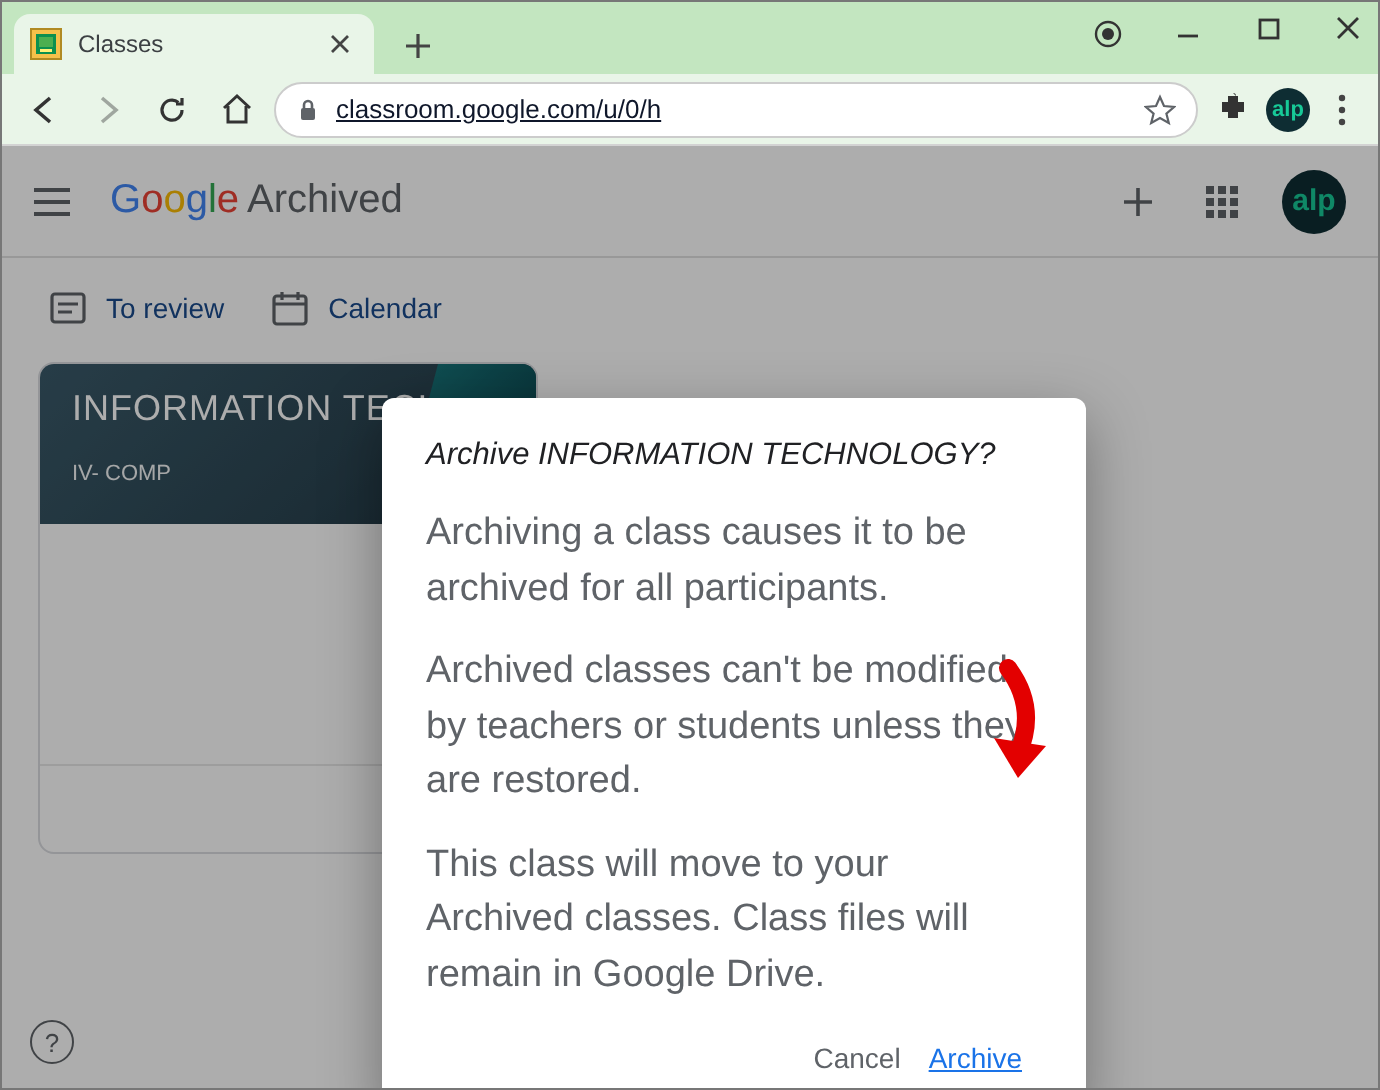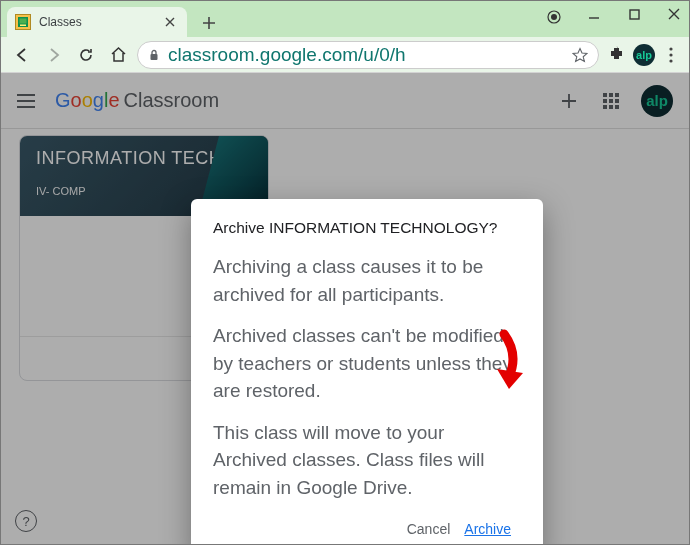--- a/index.html
+++ b/index.html
@@ -15,21 +15,21 @@
   .tab-close { width:14px; height:14px; display:flex; align-items:center; justify-content:center; color:#444; font-size:14px; }
   .new-tab { margin-left: 10px; width: 24px; height: 24px; display:flex; align-items:center; justify-content:center; color:#444; font-size:18px; margin-bottom:2px;}
   .window-controls { position: absolute; right: 4px; top: 2px; display:flex; gap: 18px; align-items:center; }
   .wc { width: 22px; height: 22px; display:flex; align-items:center; justify-content:center; color:#333; }
   .account-dot { position:absolute; right: 128px; top: 9px; width:14px; height:14px; }
 
   .addr-bar { height: 36px; background: #e9f5e8; display:flex; align-items:center; padding: 0 8px; gap: 6px; border-bottom: 1px solid #d3d3d3;}
   .nav-btn { width:26px; height:26px; display:flex; align-items:center; justify-content:center; color:#555; border-radius:50%; }
   .url-box { flex:1; height:28px; background:#fff; border:1px solid #ccc; border-radius:14px; display:flex; align-items:center; padding:0 10px; gap:8px; }
   .lock-ic { width:12px; height:12px; }
-  .url-text { font-size:19px; color:#0f766e; flex:1; }
+  .url-text { font-size:13px; color:#0f172a; flex:1;text-decoration:underline; }
   .star-ic { width:16px; height:16px; color:#5f6368; }
   .ext-ic { width:22px; height:22px; display:flex; align-items:center; justify-content:center; }
   .avatar-sm { width:22px; height:22px; border-radius:50%; background:#0e2d33; display:flex; align-items:center; justify-content:center; position:relative; overflow:hidden;}
   .avatar-sm .a-text { color:#17c997; font-weight:bold; font-size:11px; }
   .more-ic { width:20px; height:20px; display:flex; align-items:center; justify-content:center; color:#444;}
 
   
   .page { position: relative; height: calc(545px - 36px - 36px - 2px); background:#fff; }
   .dim-overlay { position:absolute; inset:0; background: rgba(0,0,0,0.32); z-index: 5; }
   .app-bar { height: 56px; display:flex; align-items:center; padding: 15px 16px; gap: 14px; border-bottom: 1px solid #e0e0e0; }
@@ -56,21 +56,21 @@
   .card-header::after { content:""; position:absolute; right:0; top:0; width:70px; height:80px; background: linear-gradient(135deg,#1a7d82 0%, #0e4d55 60%, #052832 100%); clip-path: polygon(30% 0,100% 0,100% 100%,0 100%);}
   .card-title { font-size:18px; font-weight:400; letter-spacing:0.5px; white-space:nowrap; overflow:hidden; }
   .card-sub { font-size:11px; margin-top:16px; opacity:0.95; }
   .card-body { height: 120px; }
   .card-footer { height: 44px; border-top:1px solid #e8e8e8; }
 
   .help-btn { position:absolute; left:14px; bottom:12px; width:22px; height:22px; border:1.5px solid #5f6368; border-radius:50%; display:flex; align-items:center; justify-content:center; color:#5f6368; font-size:13px; }
 
   
   .dialog { position:absolute; z-index:10; left:190px; top:126px; width:352px; background:#fff; border-radius:6px; box-shadow: 0 10px 30px rgba(0,0,0,0.35); padding: 20px 22px 14px; }
-  .dialog h2 { font-size:15.5px; font-weight:500; color:#202124; margin-bottom: 16px; }
+  .dialog h2 { font-size:15.5px; font-weight:500; color:#202124; margin-bottom: 16px; font-style: italic; }
   .dialog p { font-size:19px; color:#5f6368; line-height:1.45; margin-bottom: 14px; }
   .dialog-actions { display:flex; justify-content:flex-end; gap: 6px; margin-top: 8px; padding-right:6px; }
   .dlg-btn { font-size:14px; font-weight:500; background:none; border:none; cursor:pointer; padding:6px 4px; }
   .dlg-cancel { color:#5f6368; }
   .dlg-confirm { color:#1a73e8;text-decoration:underline; }
 
   
   .red-arrow { position:absolute; z-index:11; left:478px; top:256px; width:50px; height:70px; pointer-events:none; }
 </style>
 </head>
@@ -176,21 +176,21 @@
   <div class="app-bar">
     <div class="menu-btn">
         <span></span>
         <span></span>
         <span></span>
       </div>
     <div class="gc-logo">
       <span class="gc-g">
         <span class="g1">G</span><span class="g2">o</span><span class="g3">o</span><span class="g4">g</span><span class="g5">l</span><span class="g6">e</span>
       </span>
-      <span class="gc-classroom">Classroom</span>
+      <span class="gc-classroom">Archived</span>
     </div>
     <div class="app-bar-right">
       <div class="plus-btn">
           <svg width="20" height="20" viewBox="0 0 20 20">
             <path d="M10 3 V17 M3 10 H17" stroke="#5f6368" stroke-width="1.8"></path>
           </svg>
         </div>
       <div class="apps-btn">
           <div class="apps-grid">
             <span></span>
@@ -203,20 +203,36 @@
             <span></span>
             <span></span>
           </div>
         </div>
       <div class="avatar-lg">
           <span class="a-text">alp</span>
         </div>
     </div>
   </div>
 
+  <div class="toolbar">
+    <div class="tb-item">
+      <svg class="tb-ic" viewBox="0 0 22 22">
+          <rect x="3" y="4" width="16" height="14" rx="1.5" fill="none" stroke="#5f6368" stroke-width="1.6"></rect>
+          <path d="M6 9h10M6 13h7" stroke="#5f6368" stroke-width="1.6"></path>
+        </svg>
+      <span>To review</span>
+    </div>
+    <div class="tb-item">
+      <svg class="tb-ic" viewBox="0 0 22 22">
+          <rect x="3" y="5" width="16" height="14" rx="1.5" fill="none" stroke="#5f6368" stroke-width="1.6"></rect>
+          <path d="M3 9h16M7 3v4M15 3v4" stroke="#5f6368" stroke-width="1.6"></path>
+        </svg>
+      <span>Calendar</span>
+    </div>
+  </div>
 
   <div class="cards">
     <div class="card">
       <div class="card-header">
         <div class="card-title">INFORMATION TECHNOLOGY</div>
         <div class="card-sub">IV- COMP</div>
       </div>
       <div class="card-body"></div>
       <div class="card-footer"></div>
     </div>

